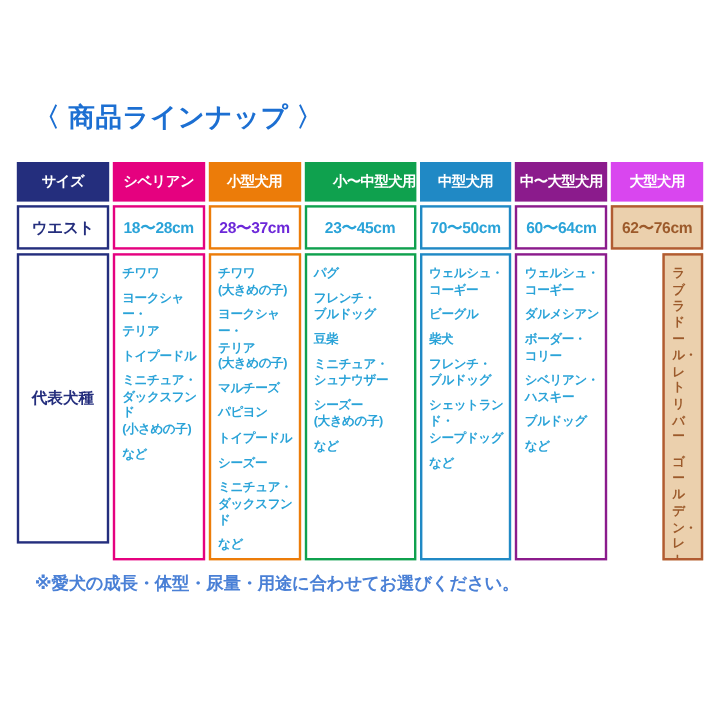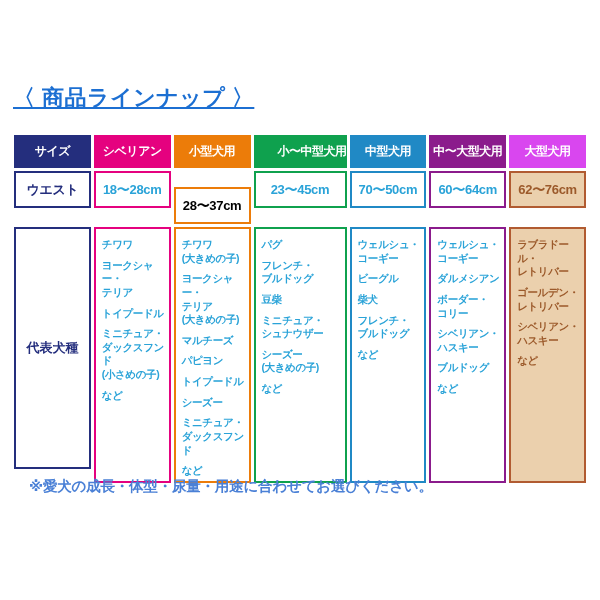--- a/index.html
+++ b/index.html
@@ -10,27 +10,26 @@
   }
   .page {
     position: relative;
     width: 600px;
     height: 600px;
     background: #ffffff;
     overflow: hidden;
   }
   .title {
     position: absolute;
-    left: 13px;
+    left: 28px;
     top: 83px;
     font-size: 22px;
     font-weight: bold;
     letter-spacing: 0.5px;
     white-space: nowrap;
-    text-decoration: underline;
   }
   .lineup-table {
     position: absolute;
     left: 14px;
     top: 135px;
     width: 572px;
     display: grid;
     grid-template-columns: repeat(7, 1fr);
     column-gap: 3px;
     row-gap: 3px;
@@ -97,21 +96,21 @@
   <div class="lineup-table">
       <div class="hdr" style="background: rgb(36, 46, 125);">サイズ</div>
       <div class="hdr" style="background: rgb(229, 1, 127);">シベリアン</div>
       <div class="hdr" style="background: rgb(236, 124, 9);">小型犬用</div>
       <div class="hdr" style="background: rgb(15, 161, 78); padding-left: 24px;">小〜中型犬用</div>
       <div class="hdr" style="background: rgb(32, 137, 197);">中型犬用</div>
       <div class="hdr" style="background: rgb(139, 27, 140);">中〜大型犬用</div>
       <div class="hdr" style="background: #d946ef;">大型犬用</div>
       <div class="waist" style="border-color: rgb(36, 46, 125); color: rgb(36, 46, 125);">ウエスト</div>
       <div class="waist" style="border-color: rgb(229, 1, 127); color: rgb(42, 163, 216);">18〜28cm</div>
-      <div class="waist" style="border-color: rgb(236, 124, 9); color: #000000; margin-top: 16px;">28〜37cm</div>
+      <div class="waist" style="border-color: rgb(236, 124, 9); color: #6d28d9;">28〜37cm</div>
       <div class="waist" style="border-color: rgb(15, 161, 78); color: rgb(42, 163, 216);">23〜45cm</div>
       <div class="waist" style="border-color: rgb(32, 137, 197); color: rgb(42, 163, 216);">70〜50cm</div>
       <div class="waist" style="border-color: rgb(139, 27, 140); color: rgb(42, 163, 216);">60〜64cm</div>
       <div class="waist" style="border-color: rgb(177, 91, 49); color: rgb(156, 90, 43); background: rgb(235, 208, 173);">62〜76cm</div>
       <div class="bodycell center" style="border-color: rgb(36, 46, 125); color: rgb(36, 46, 125);">代表犬種</div>
       <div class="bodycell" style="border-color: rgb(229, 1, 127); color: rgb(42, 163, 216);">
         <div class="breed">
           <div>チワワ</div>
         </div>
         <div class="breed">
@@ -192,20 +191,24 @@
           <div>ビーグル</div>
         </div>
         <div class="breed">
           <div>柴犬</div>
         </div>
         <div class="breed">
           <div>フレンチ・</div>
           <div>ブルドッグ</div>
         </div>
         <div class="breed">
+          <div>シェットランド・</div>
+          <div>シープドッグ</div>
+        </div>
+        <div class="breed">
           <div>など</div>
         </div>
       </div>
       <div class="bodycell" style="border-color: rgb(139, 27, 140); color: rgb(42, 163, 216);">
         <div class="breed">
           <div>ウェルシュ・</div>
           <div>コーギー</div>
         </div>
         <div class="breed">
           <div>ダルメシアン</div>
@@ -218,21 +221,21 @@
           <div>シベリアン・</div>
           <div>ハスキー</div>
         </div>
         <div class="breed">
           <div>ブルドッグ</div>
         </div>
         <div class="breed">
           <div>など</div>
         </div>
       </div>
-      <div class="bodycell" style="border-color: rgb(177, 91, 49); color: rgb(156, 90, 43); background: rgb(235, 208, 173);">
+      <div class="bodycell" style="border-color: rgb(177, 91, 49); color: rgb(156, 90, 43); background: rgb(235, 208, 173); margin-left: 43px;">
         <div class="breed">
           <div>ラブラドール・</div>
           <div>レトリバー</div>
         </div>
         <div class="breed">
           <div>ゴールデン・</div>
           <div>レトリバー</div>
         </div>
         <div class="breed">
           <div>シベリアン・</div>

